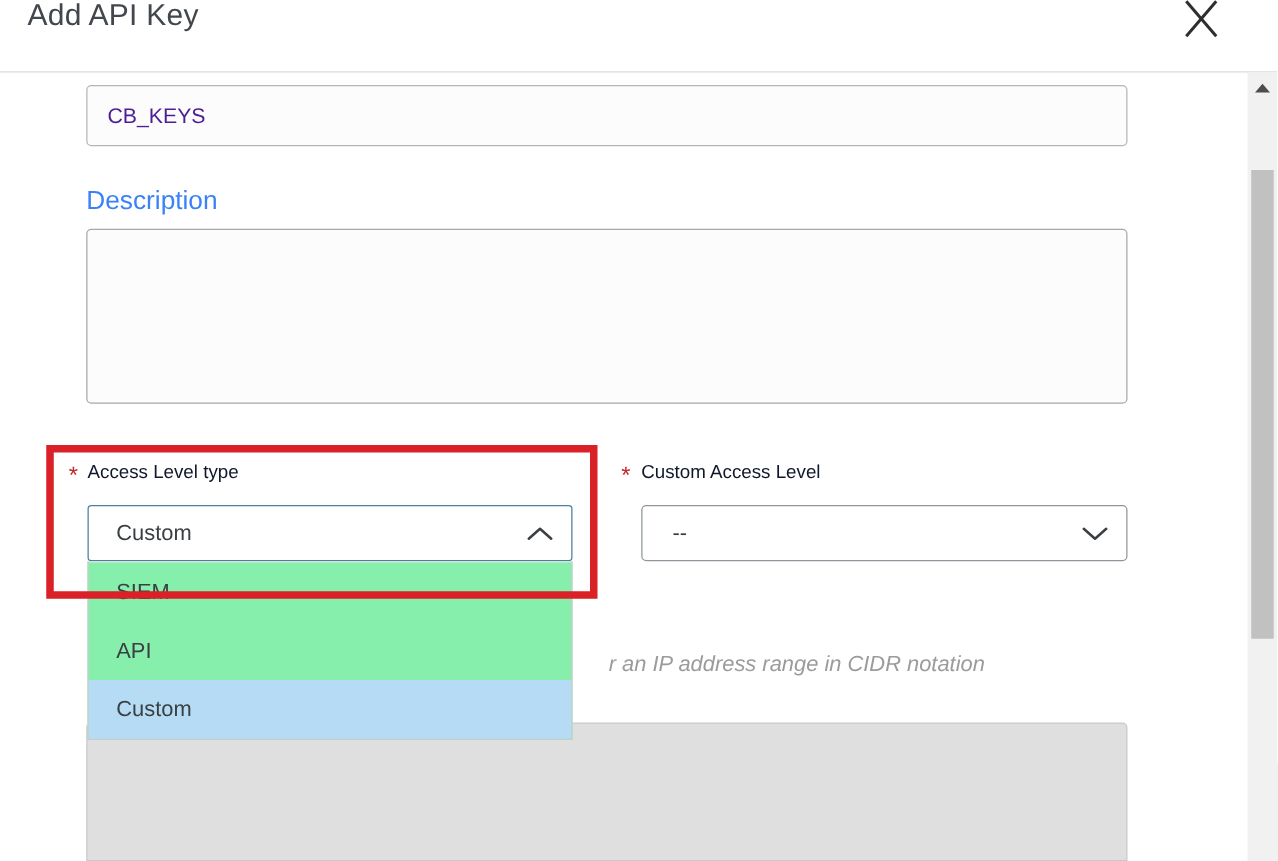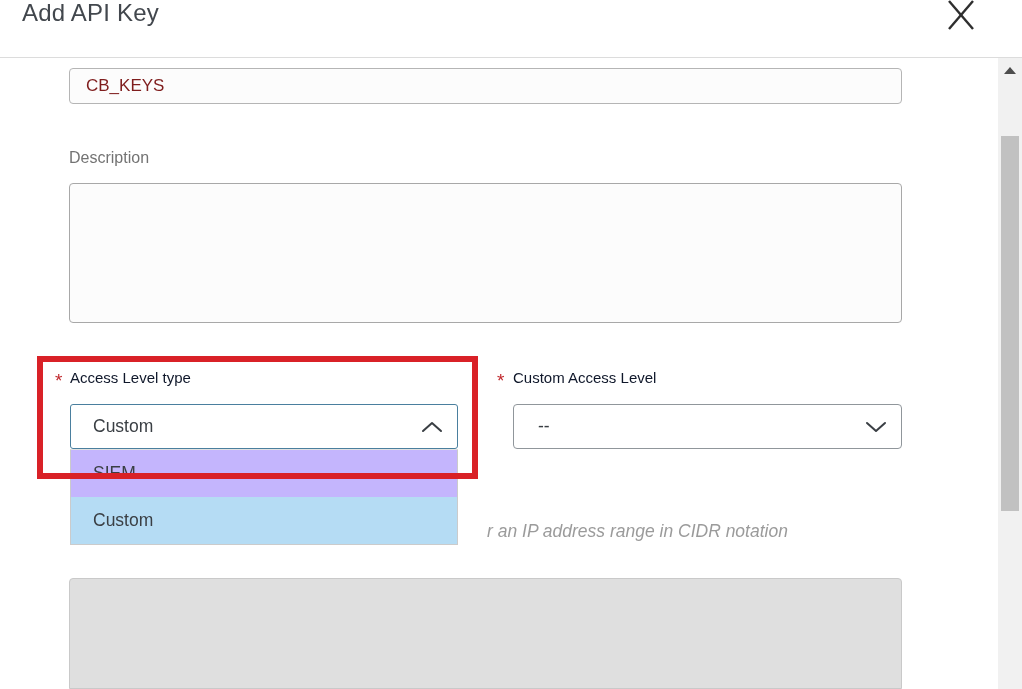--- a/index.html
+++ b/index.html
@@ -24,30 +24,30 @@
     background: transparent; border: none;
   }
   .header-divider {
     position: absolute; left: 0; top: 57px; width: 1022px; height: 1px;
     background: #dcdcdc;
   }
 
   
   .text-input {
     position: absolute; left: 69px; top: 68px;
-    width: 833px; height: 36px;
+    width: 833px; height: 49px;
     border: 1px solid #b5b5b5; border-radius: 4px;
     background: #fcfcfc;
     font-family: "Liberation Sans", sans-serif;
-    font-size: 17px; color: #7f1d1d;
+    font-size: 17px; color: #4c1d95;
     padding-left: 16px;
   }
   .desc-label {
     position: absolute; left: 69px; top: 149px;
-    font-size: 16px; color: #737373;
+    font-size: 21px; color: #3b82f6;
   }
   .desc-textarea {
     position: absolute; left: 69px; top: 183px;
     width: 833px; height: 140px;
     border: 1px solid #a8a8a8; border-radius: 4px;
     background: #fcfcfc; resize: none;
     font-family: "Liberation Sans", sans-serif;
     font-size: 16px; color: #3a3f44; padding: 8px 12px;
   }
 
@@ -67,21 +67,21 @@
   .select-value { font-size: 17.5px; color: #3a3f44; padding-left: 22px; }
   .select-right .select-value { padding-left: 24px; }
   .select-caret {
     position: absolute; right: 14px; top: 50%; transform: translateY(-50%);
     width: 22px; height: 14px;
   }
 
   
   .dropdown-list {
     position: absolute; left: 70px; top: 449px; width: 388px;
-    background: #c4b5fd;
+    background: #86efac;
     border: 1px solid #cbcbcb; border-top: 1px solid #e2e2e2;
     z-index: 3;
   }
   .dropdown-option {
     height: 47px; line-height: 47px; padding-left: 22px;
     font-size: 17.5px; color: #3a3f44; cursor: pointer;
   }
   .dropdown-option.highlighted { background: #b5dcf4; }
 
   
@@ -162,20 +162,21 @@
 
 <div class="select-box select-right">
   <span class="select-value">--</span>
   <svg class="select-caret" viewBox="0 0 22 14">
     <polyline points="2,3 11,11 20,3" fill="none" stroke="#3a3f44" stroke-width="2" stroke-linecap="round" stroke-linejoin="round"></polyline>
   </svg>
 </div>
 
 <div class="dropdown-list">
   <div class="dropdown-option">SIEM</div>
+  <div class="dropdown-option">API</div>
   <div class="dropdown-option highlighted">Custom</div>
 </div>
 
 <div class="annotation-box"></div>
 
 <div class="scrollbar">
   <div class="scroll-up-btn">
     <div class="scroll-up-arrow"></div>
   </div>
   <div class="scroll-thumb"></div>

